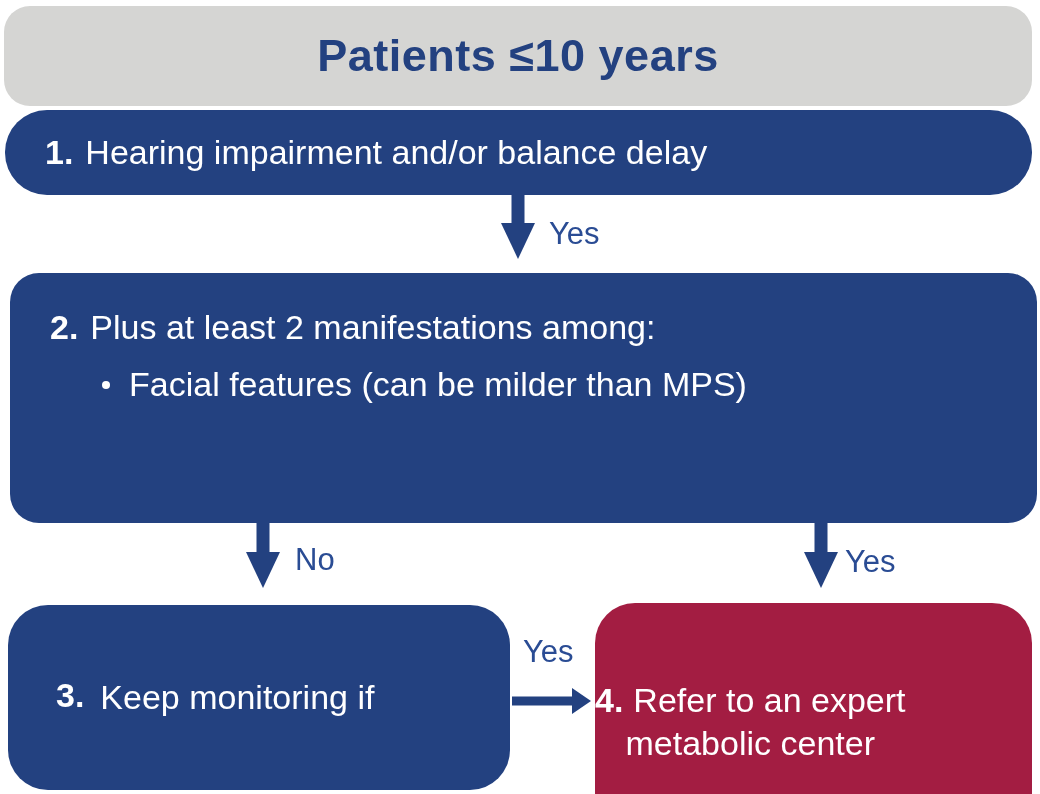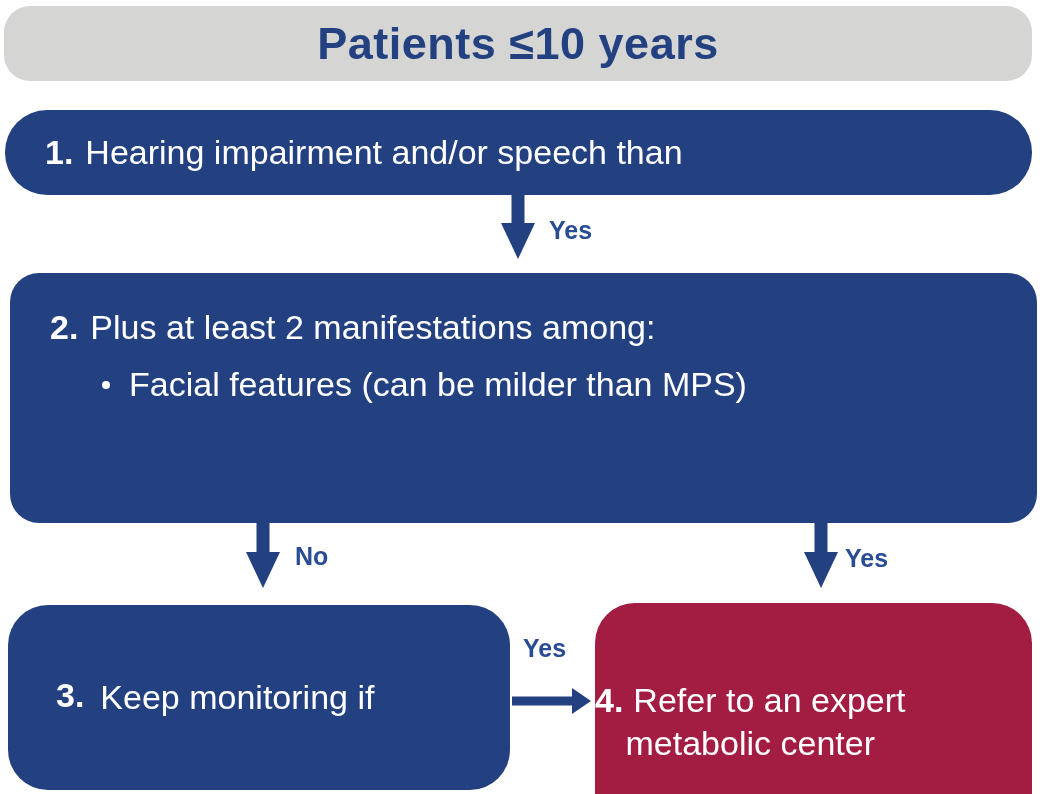--- a/index.html
+++ b/index.html
@@ -2,21 +2,21 @@
 <html style="--box_blue: #234180; --box_red: #A31D42; --header_bg: #D5D5D3; --header_text: #234180; --arrow_blue: #234180; --label_blue: #2A4C94; --box_text: #FFFFFF;"><head>
 <meta charset="utf-8">
 <style>
   html,body{margin:0;padding:0;background:#ffffff;}
   .canvas{
     position:relative;width:1040px;height:794px;background:#ffffff;
     font-family:"Liberation Sans",sans-serif;overflow:hidden;
   }
   
   .header{
-    position:absolute;left:4px;top:6px;width:1028px;height:75px;
+    position:absolute;left:4px;top:6px;width:1028px;height:100px;
     background:var(--header_bg);border-radius:26px;
     display:flex;align-items:center;justify-content:center;
   }
   .header .title{color:var(--header_text);font-size:45px;font-weight:700;letter-spacing:0.5px;}
 
   
   .box{position:absolute;color:var(--box_text);font-size:34px;box-sizing:border-box;}
   .blue{background:var(--box_blue);}
   .red{background:var(--box_red);}
   .num{font-weight:700;}
@@ -55,38 +55,38 @@
 
   
   .arrow{position:absolute;}
   .arrow svg{display:block;}
   .arrow svg *{fill:var(--arrow_blue);}
   #arrow-1{left:500px;top:194px;}
   #arrow-no{left:245px;top:523px;}
   #arrow-yes-right{left:803px;top:523px;}
   #arrow-mid{left:512px;top:688px;}
 
-  .lbl{position:absolute;color:var(--label_blue);font-size:25px;font-weight:700;}
+  .lbl{position:absolute;color:var(--label_blue);font-size:31px;font-weight:400;}
   #lbl-yes-1{left:549px;top:216px;}
   #lbl-no{left:295px;top:542px;}
   #lbl-yes-right{left:845px;top:544px;}
   #lbl-yes-mid{left:523px;top:634px;}
 </style>
 </head>
 <body>
 
 <div class="canvas">
 
   <div class="header">
     <span class="title">Patients ≤10 years</span>
   </div>
 
   <div class="box blue box1">
     <span class="num">1.</span>
-    <span>Hearing impairment and/or speech than</span>
+    <span>Hearing impairment and/or balance delay</span>
   </div>
 
   <div class="arrow" id="arrow-1">
     <svg width="36" height="66" viewBox="0 0 36 66">
       <rect x="11.5" y="0" width="13" height="33"></rect>
       <polygon points="1,29 35,29 18,65"></polygon>
     </svg>
   </div>
   <span class="lbl" id="lbl-yes-1">Yes</span>
 

